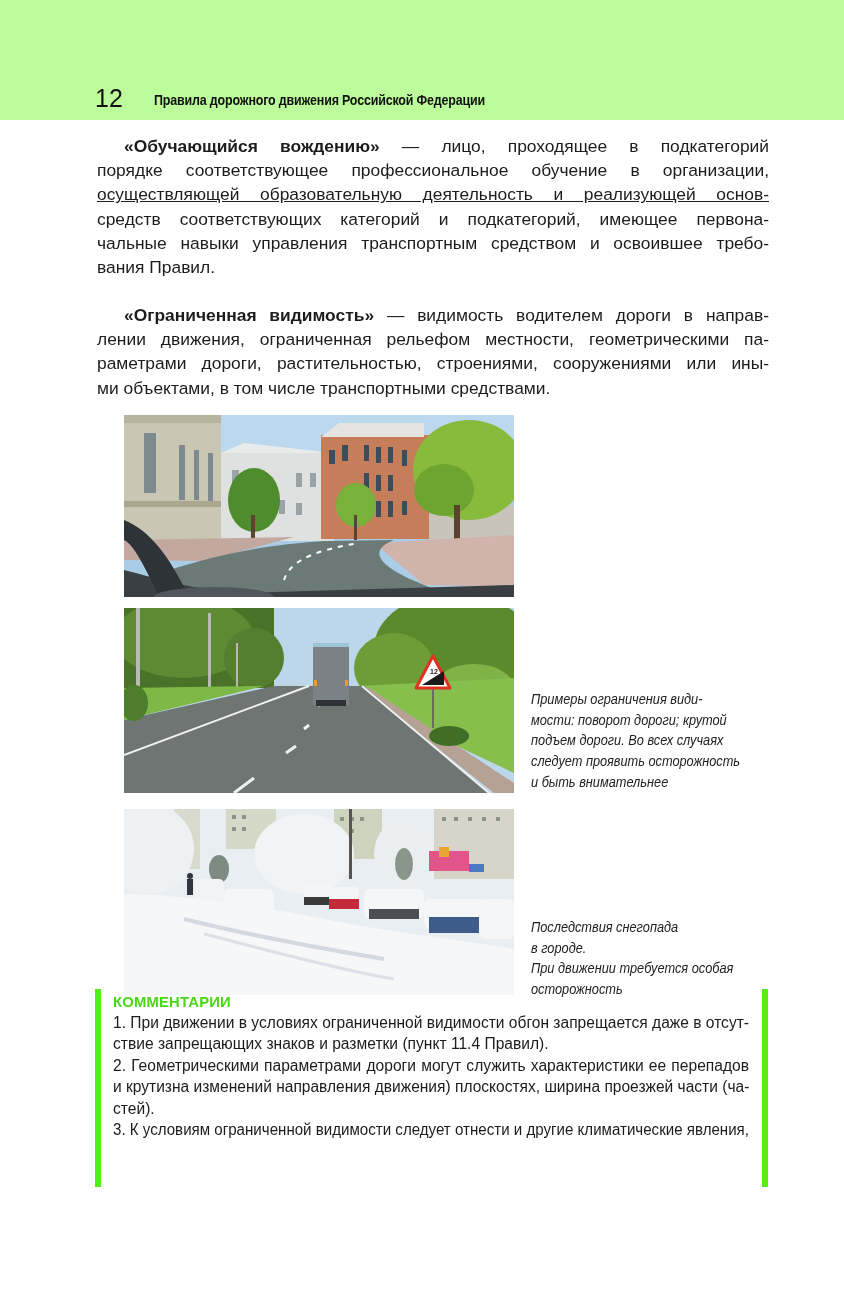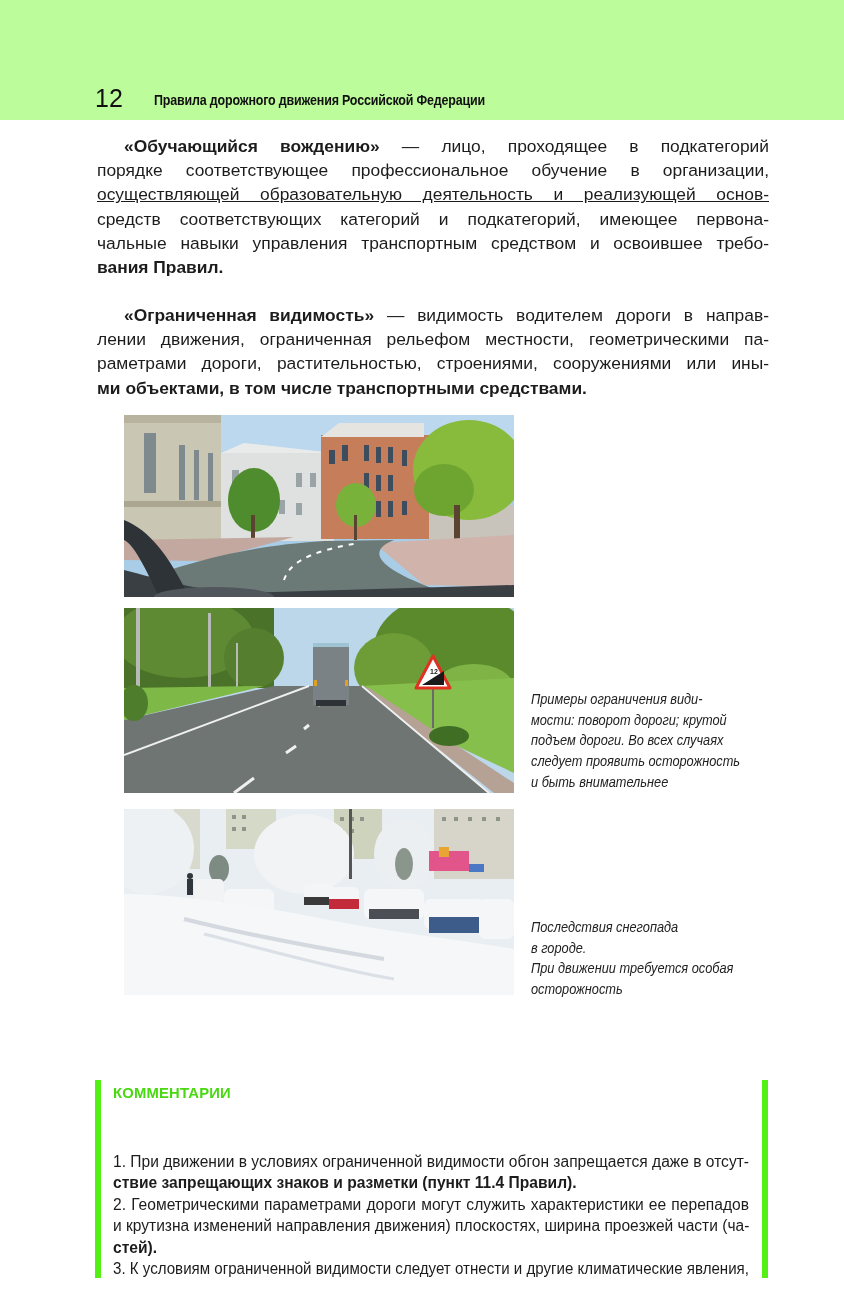--- a/index.html
+++ b/index.html
@@ -8,37 +8,37 @@
 
   .band { position: absolute; left: 0; top: 0; width: 844px; height: 120px; background: #bdfc9a; }
   .page-num { position: absolute; left: 95px; top: 84px; font-size: 25px; line-height: 28px; color: #111; font-weight: normal; }
   .running-title { position: absolute; left: 154px; top: 92px; font-size: 14.5px; font-weight: bold; color: #111; transform: scaleX(0.86); transform-origin: left center; white-space: nowrap; letter-spacing: -0.2px; }
 
   .body-text { position: absolute; left: 97px; width: 672px; font-size: 17.4px; line-height: 24.2px; color: #1c1c1c; text-align: justify; transform-origin: left top; }
   .body-text b { font-weight: bold; }
   .para1 { top: 134px; }
   .para2 { top: 303px; }
   .line { display: block; text-align: justify; text-align-last: justify; white-space: nowrap; }
-  .line.last { text-align-last: left; font-weight: bold; }
+  .line.last { text-align-last: left; }
 
   .photo { position: absolute; left: 124px; width: 390px; overflow: hidden; }
   .photo1 { top: 415px; height: 182px; }
   .photo2 { top: 608px; height: 185px; }
   .photo3 { top: 809px; height: 186px; }
 
   .caption { position: absolute; left: 531px; font-size: 14.2px; line-height: 20.7px; font-style: italic; color: #222; transform: scaleX(0.9); transform-origin: left top; white-space: nowrap; }
   .caption1 { top: 689px; }
   .caption2 { top: 917px; }
 
-  .comments { position: absolute; left: 95px; top: 1080px; width: 673px; height: 198px; }
+  .comments { position: absolute; left: 95px; top: 989px; width: 673px; height: 198px; }
   .bar { position: absolute; top: 0; width: 6px; height: 198px; background: #54f015; }
   .bar.left { left: 0; }
   .bar.right { right: 0; }
   .comments-title { position: absolute; left: 18px; top: 5px; font-size: 14.8px; font-weight: bold; color: #49d812; letter-spacing: 0.2px; }
-  .comments-body { position: absolute; left: 18px; top: 23px; width: 636px; font-size: 15.6px; line-height: 21.4px; color: #1c1c1c; margin-top: 48px; }
+  .comments-body { position: absolute; left: 18px; top: 23px; width: 636px; font-size: 15.6px; line-height: 21.4px; color: #1c1c1c; }
   .comments-body .line { white-space: nowrap; }
 </style>
 </head>
 <body>
 
 <div class="band"></div>
 <div class="page-num">12</div>
 <div class="running-title">Правила дорожного движения Российской Федерации</div>
 
 <div class="body-text para1">

